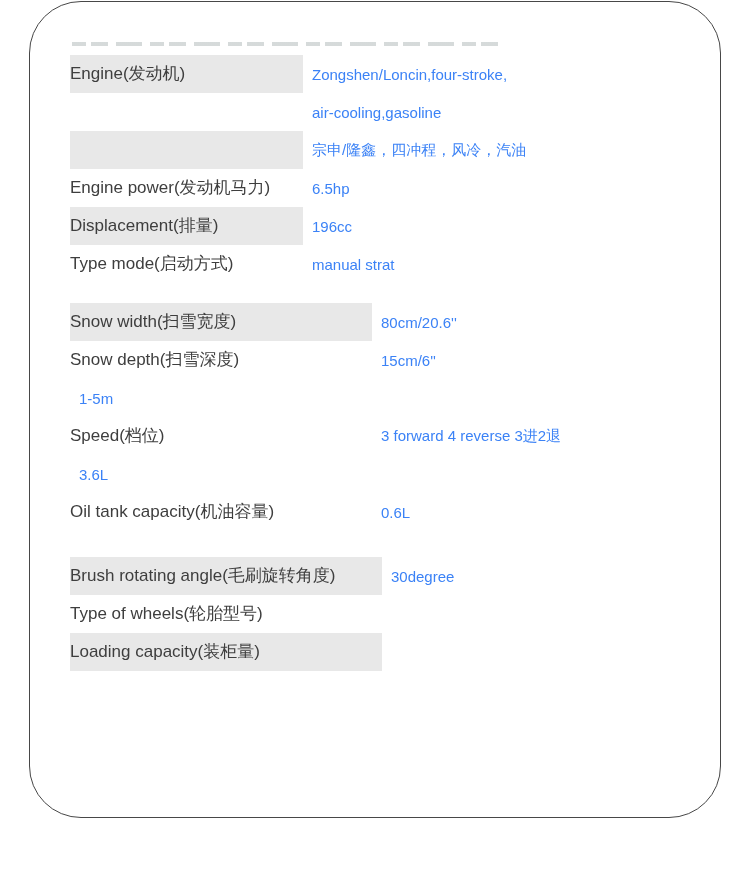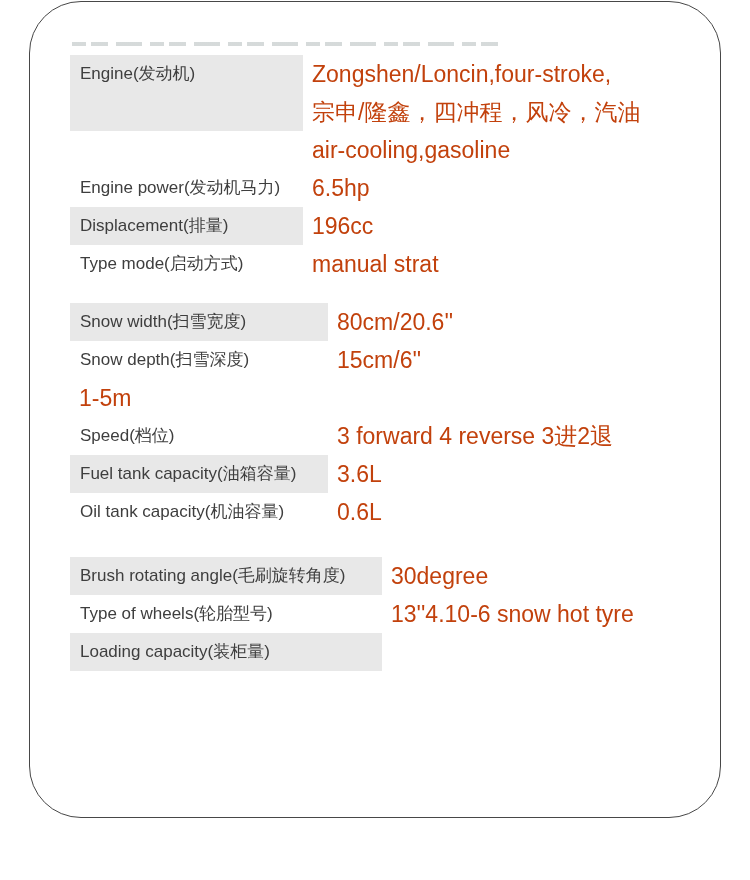--- a/index.html
+++ b/index.html
@@ -46,57 +46,56 @@
   .group-2 { top: 301px; }
   .group-3 { top: 555px; }
   .row {
     display: flex;
     align-items: center;
     height: 38px;
   }
   .label {
     height: 38px;
     line-height: 38px;
-    padding-left: 10px;
     box-sizing: border-box;
     font-size: 17px;
     color: #3e3e3e;
     white-space: nowrap;
     overflow: hidden;
   }
   .group-1 .label { width: 233px; }
-  .group-2 .label { width: 258px; }
+  .group-2 .label { width: 302px; }
   .group-3 .label { width: 312px; }
   .row.shaded .label { background: #e8e8e8; }
   .value {
     margin-left: 9px;
-    font-size: 23px;
-    color: #c2410c;
+    font-size: 15px;
+    color: #3b82f6;
     white-space: nowrap;
   }
 </style>
 </head>
 <body>
 
 <div class="card">
 
   <div class="cropped-remnant"></div>
 
   <div class="group group-1">
     <div class="row shaded">
       <div class="label">Engine(发动机)</div>
       <div class="value">Zongshen/Loncin,four-stroke,</div>
     </div>
+    <div class="row">
+      <div class="label"></div>
+      <div class="value">air-cooling,gasoline</div>
+    </div>
     <div class="row shaded">
       <div class="label"></div>
       <div class="value">宗申/隆鑫，四冲程，风冷，汽油</div>
-    </div>
-    <div class="row">
-      <div class="label"></div>
-      <div class="value">air-cooling,gasoline</div>
     </div>
     <div class="row">
       <div class="label">Engine power(发动机马力)</div>
       <div class="value">6.5hp</div>
     </div>
     <div class="row shaded">
       <div class="label">Displacement(排量)</div>
       <div class="value">196cc</div>
     </div>
     <div class="row">
@@ -115,36 +114,34 @@
       <div class="value">15cm/6''</div>
     </div>
     <div class="row shaded">
       <div class="value">1-5m</div>
     </div>
     <div class="row">
       <div class="label">Speed(档位)</div>
       <div class="value">3 forward 4 reverse 3进2退</div>
     </div>
     <div class="row shaded">
-      <div class="label">Fuel tank capacity(油箱容量)</div>
       <div class="value">3.6L</div>
     </div>
     <div class="row">
       <div class="label">Oil tank capacity(机油容量)</div>
       <div class="value">0.6L</div>
     </div>
   </div>
 
   <div class="group group-3">
     <div class="row shaded">
       <div class="label">Brush rotating angle(毛刷旋转角度)</div>
       <div class="value">30degree</div>
     </div>
     <div class="row">
       <div class="label">Type of wheels(轮胎型号)</div>
-      <div class="value">13''4.10-6 snow hot tyre</div>
     </div>
     <div class="row shaded">
       <div class="label">Loading capacity(装柜量)</div>
     </div>
   </div>
 
 </div>
 
 </body></html>

